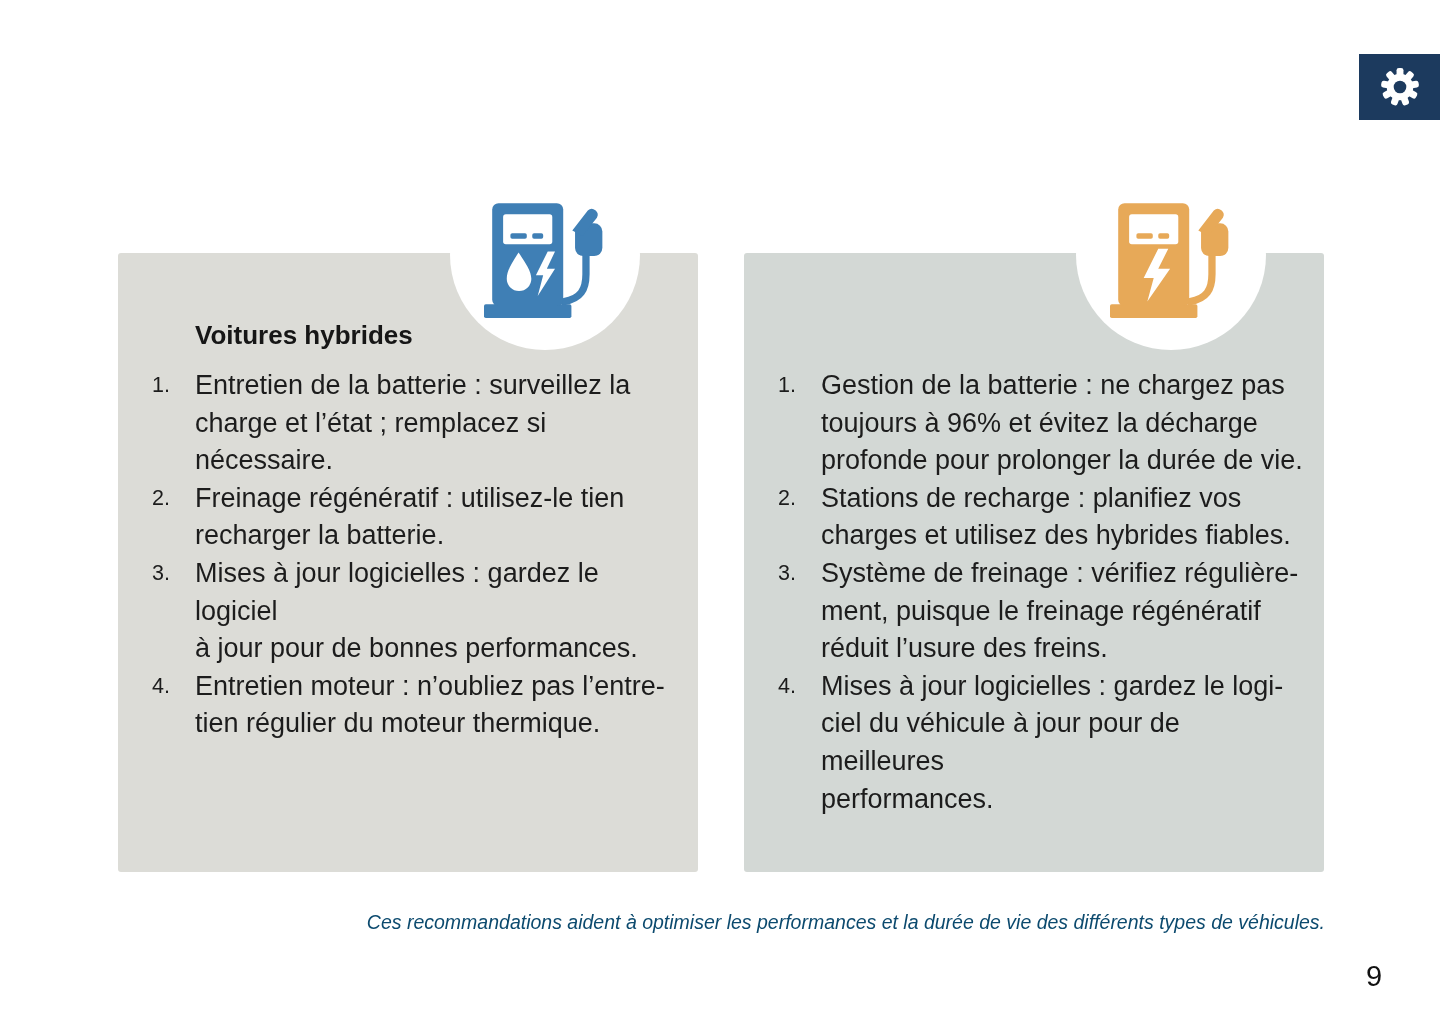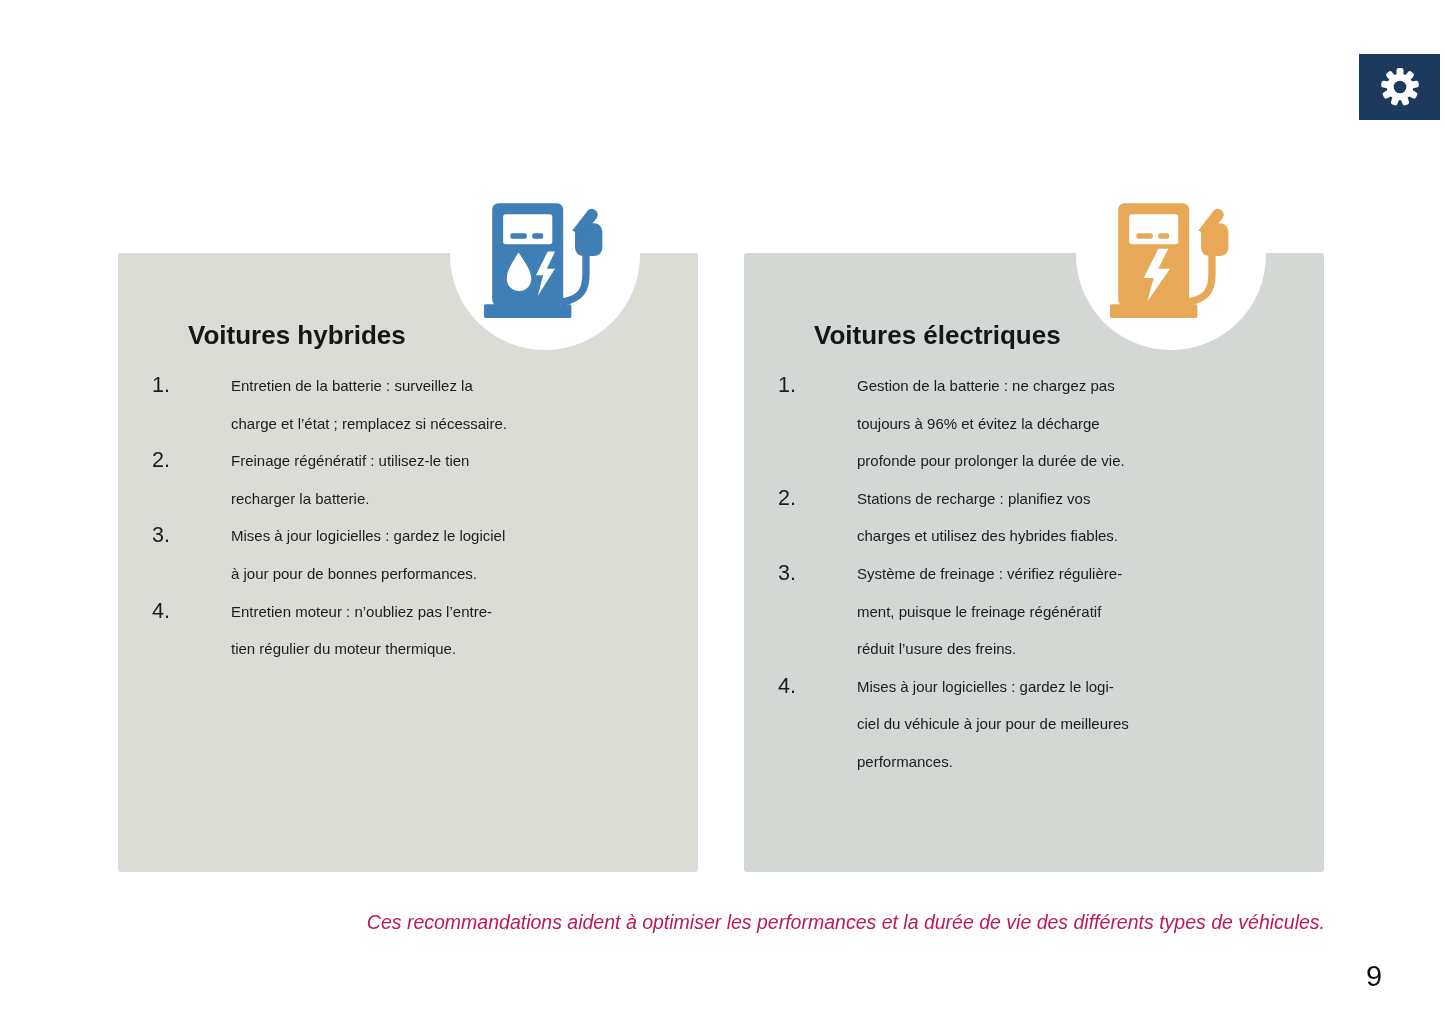--- a/index.html
+++ b/index.html
@@ -39,51 +39,50 @@
   }
 
   .pump-icon {
     position: absolute;
     top: -50px; left: 366px;
     width: 122px; height: 117px;
   }
 
   .card-title {
     position: absolute;
-    top: 67px; left: 70px;
+    top: 67px; left: 77px;
     font-size: 26px;
     font-weight: bold;
     line-height: 30px;
     color: #161616;
   }
 
   .tip-list {
     position: absolute;
     top: 114px; left: 34px; right: 18px;
   }
   .tip-item { display: flex; }
   .tip-num {
     flex: 0 0 43px;
     font-size: 21.5px;
     line-height: 37.6px;
   }
   .tip-text {
     flex: 1 1 auto;
-    font-size: 15px;
+    font-size: 27px;
     line-height: 37.6px;
     white-space: pre-line;
-    margin-left: 36px;
   }
 
   .footer-note {
     position: absolute;
     top: 911px; right: 120px;
     font-size: 19.5px;
     font-style: italic;
-    color: #be185d;
+    color: #0c4a6e;
   }
 
   .page-number {
     position: absolute;
     top: 960px; left: 1366px;
     font-size: 29px;
     color: #111111;
   }
 </style>
 </head>
@@ -164,21 +163,20 @@
     </g>
     <rect x="21" y="12" width="54" height="33" rx="3" fill="#ffffff"></rect>
     <g fill="#e7a958">
       <rect x="29" y="33" width="18" height="6" rx="2"></rect>
       <rect x="53" y="33" width="12" height="6" rx="2"></rect>
     </g>
     <g fill="#ffffff">
       <path d="M53 50 L37 82 L48 82 L41 108 L66 72 L53 72 L64 50 Z"></path>
     </g>
   </svg>
-  <div class="card-title">Voitures électriques</div>
   <div class="tip-list">
     <div class="tip-item">
       <span class="tip-num">1.</span>
       <span class="tip-text">Gestion de la batterie : ne chargez pas
 toujours à 96% et évitez la décharge
 profonde pour prolonger la durée de vie.</span>
     </div>
     <div class="tip-item">
       <span class="tip-num">2.</span>
       <span class="tip-text">Stations de recharge : planifiez vos

